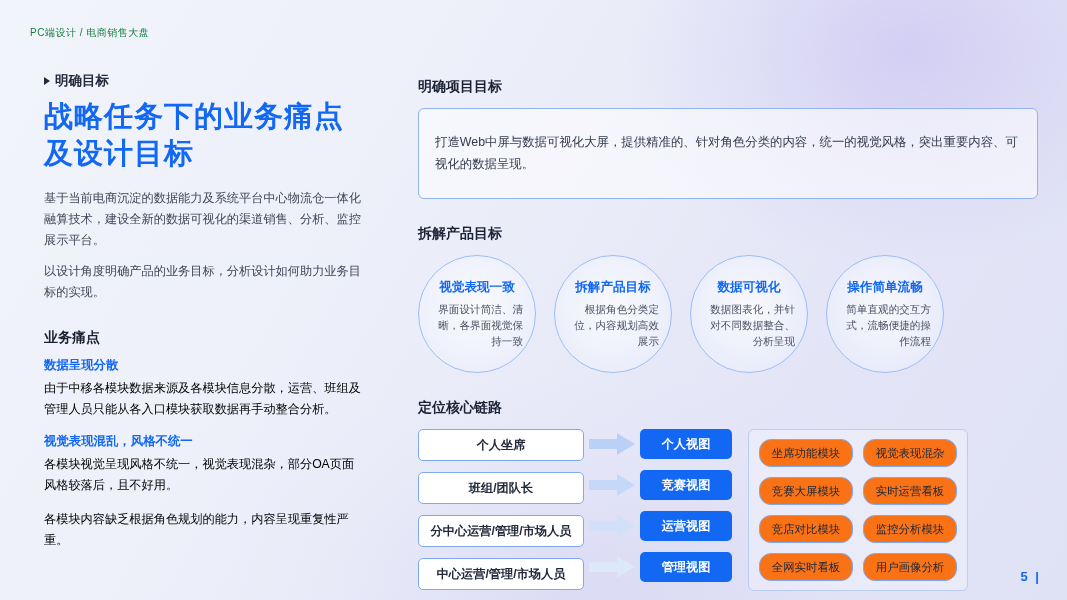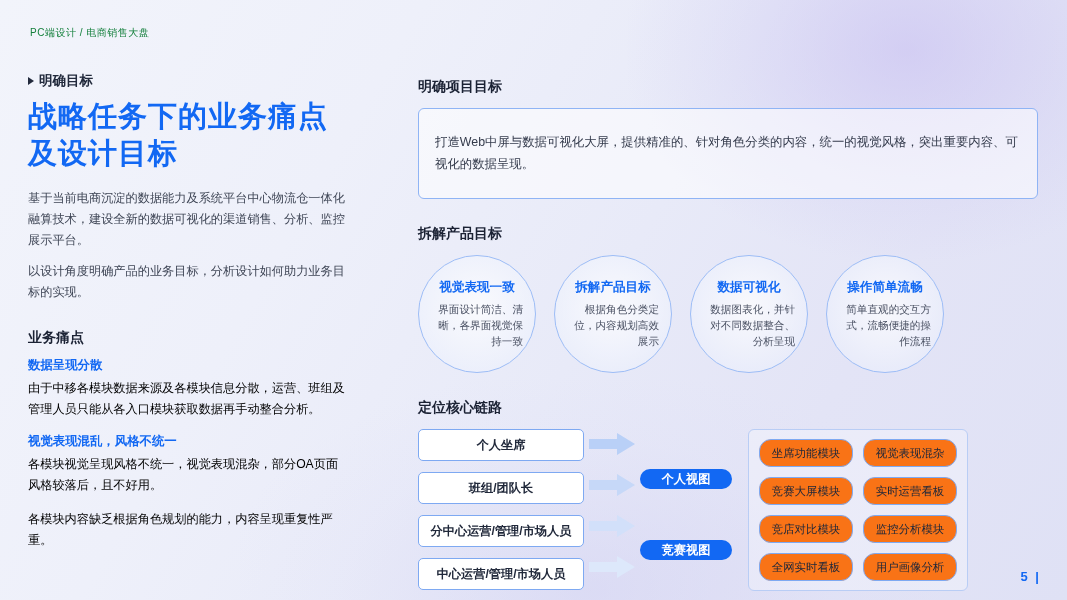--- a/index.html
+++ b/index.html
@@ -44,21 +44,21 @@
     left: 30px;
     top: 26px;
     font-size: 10px;
     color: #15803d;
     letter-spacing: .5px;
   }
 
   
   .left-col {
     position: absolute;
-    left: 28px;
+    left: 44px;
     top: 72px;
     width: 320px;
   }
   .eyebrow {
     font-size: 13.5px;
     font-weight: bold;
     color: #222a3c;
     display: flex;
     align-items: center;
     gap: 5px;
@@ -204,28 +204,27 @@
   .arrow svg { display: block; }
   .col-b {
     display: flex;
     flex-direction: column;
     gap: 11px;
     width: 92px;
   }
   .pill-blue {
     background: #1268f3;
     color: #fff;
-    border-radius: 10px;
-    height: 20px;
+    border-radius: 5px;
+    height: 30px;
     display: flex;
     align-items: center;
     justify-content: center;
     font-size: 12.2px;
     font-weight: bold;
-    margin-top: 40px;
   }
   .col-c {
     margin-left: 16px;
     border: 1px solid #b9cdf5;
     border-radius: 6px;
     padding: 9px 10px;
     background: rgba(255,255,255,0.3);
     display: grid;
     grid-template-columns: 94px 94px;
     gap: 10px 10px;

